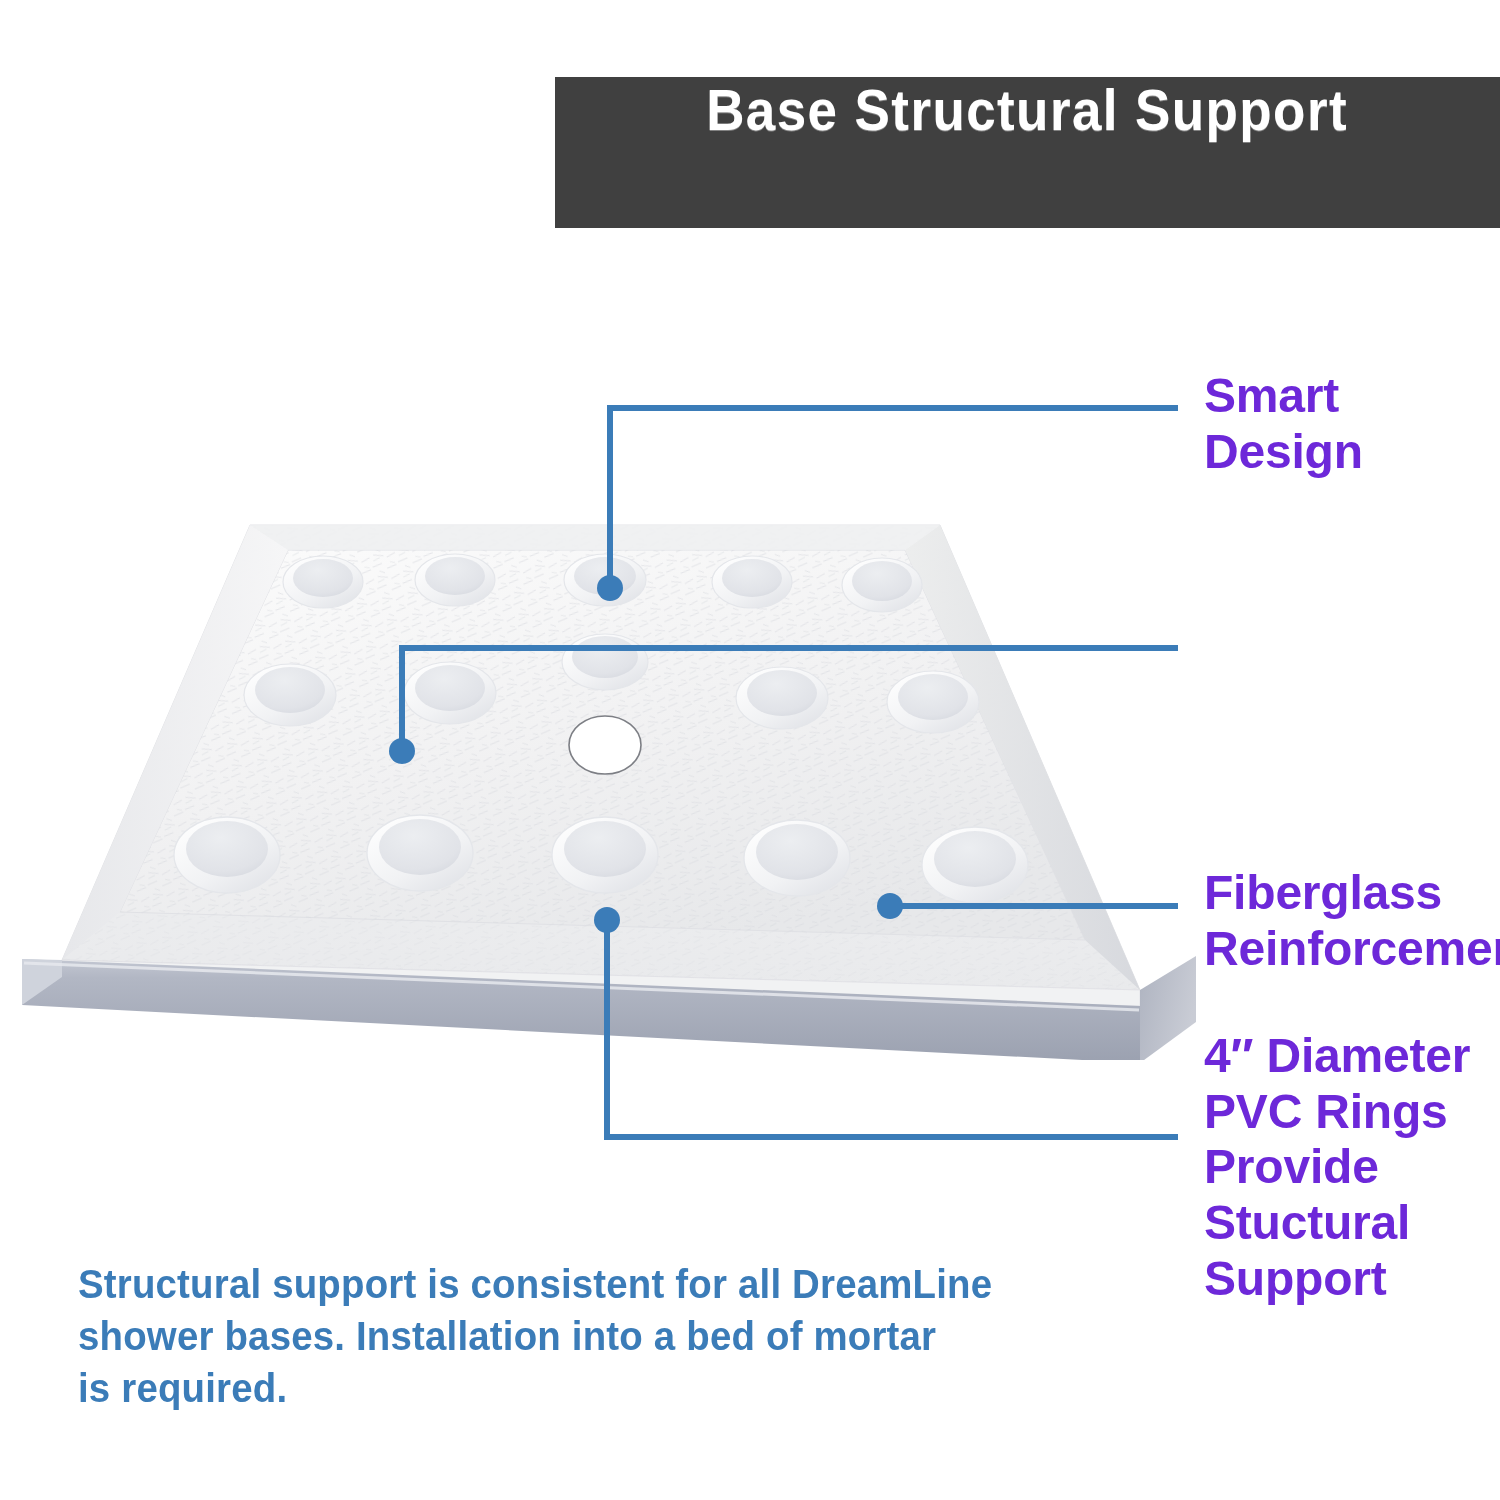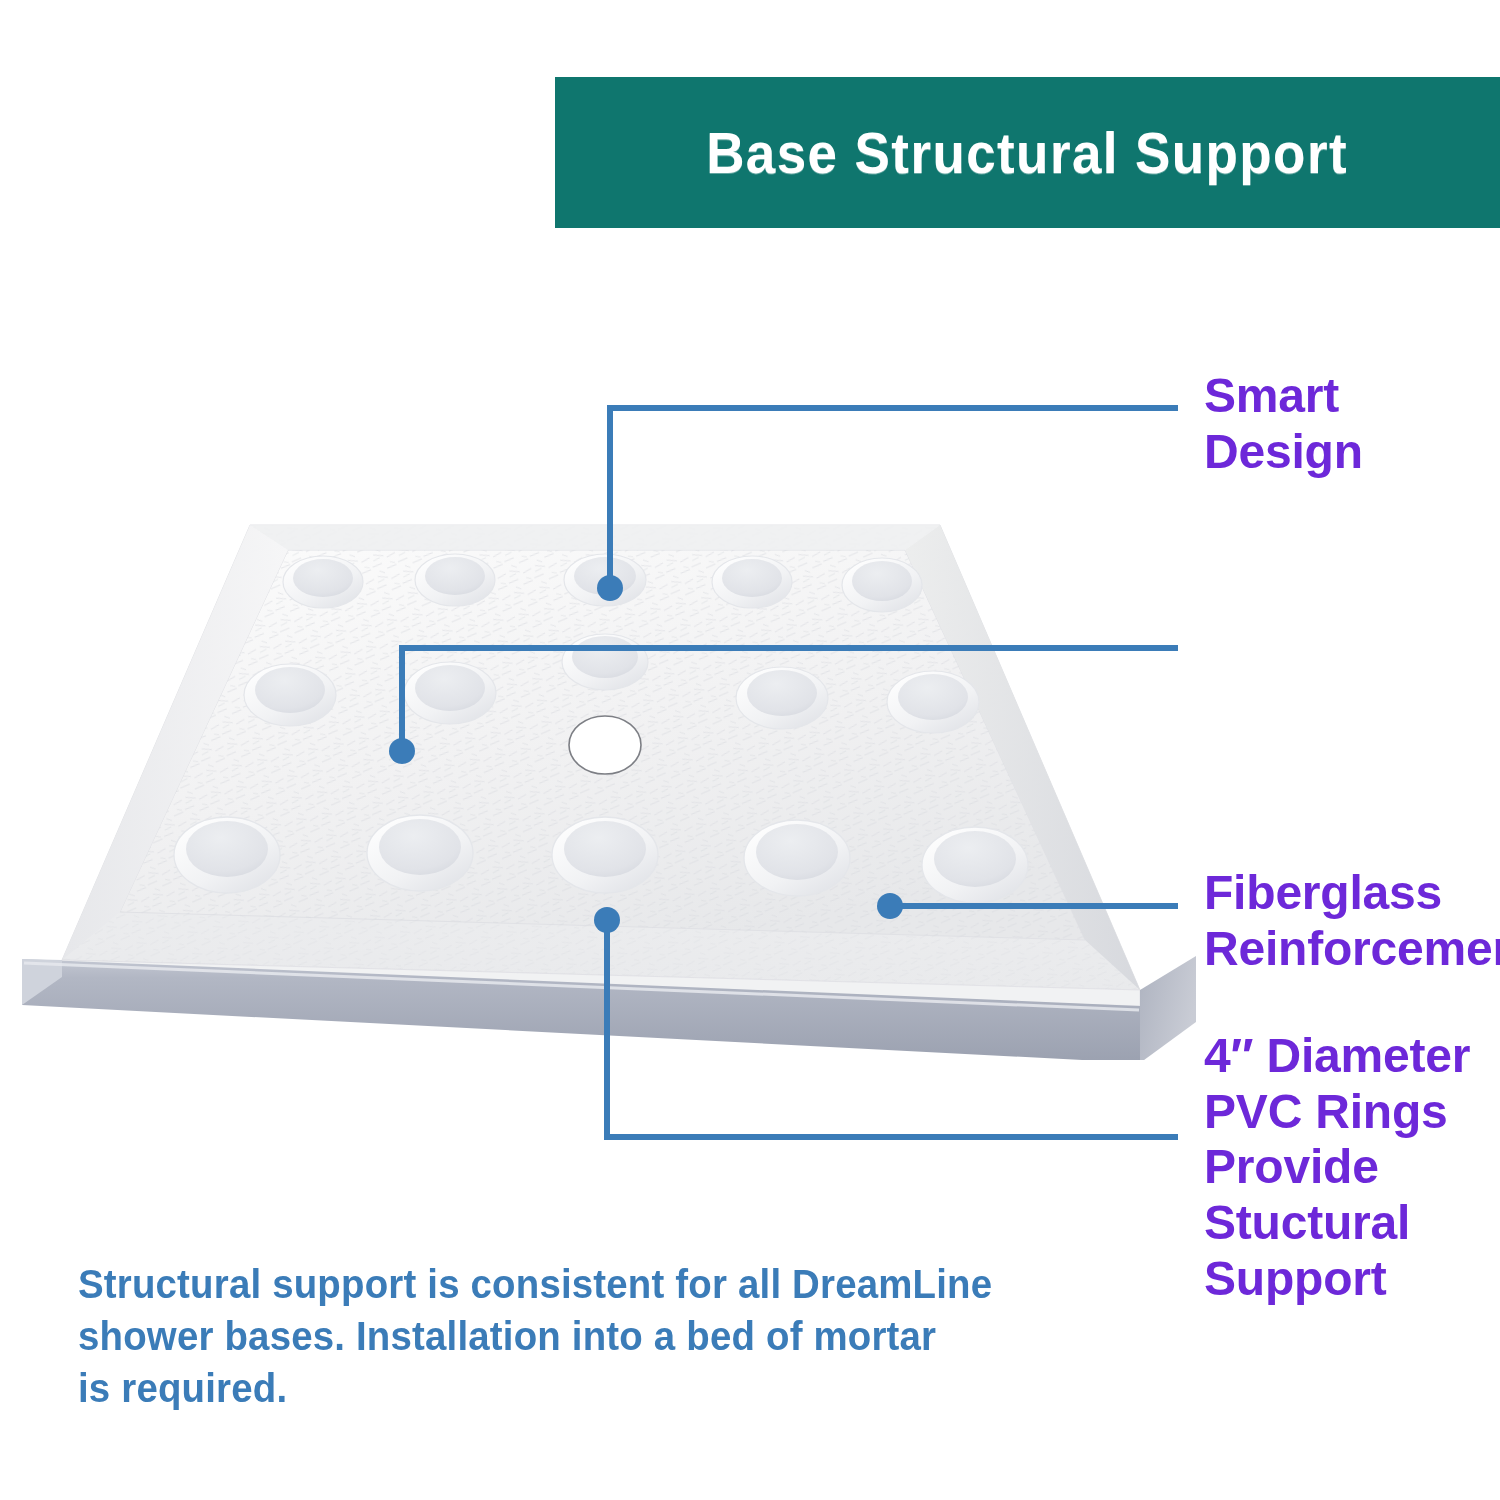--- a/index.html
+++ b/index.html
@@ -16,23 +16,23 @@
     font-family: "Liberation Sans", sans-serif;
   }
 
   
   #header-banner {
     position: absolute;
     left: 555px;
     top: 77px;
     width: 945px;
     height: 151px;
-    background: #0f766e;
+    background: #404040;
     display: flex;
-    align-items: center;
+    align-items: flex-start;
     justify-content: center;
   }
   #header-title {
     color: #ffffff;
     font-family: "Liberation Sans Narrow", "Liberation Sans", sans-serif;
     font-size: 57px;
     font-weight: bold;
     letter-spacing: 1.5px;
     white-space: nowrap;
     transform: scaleX(0.93);

